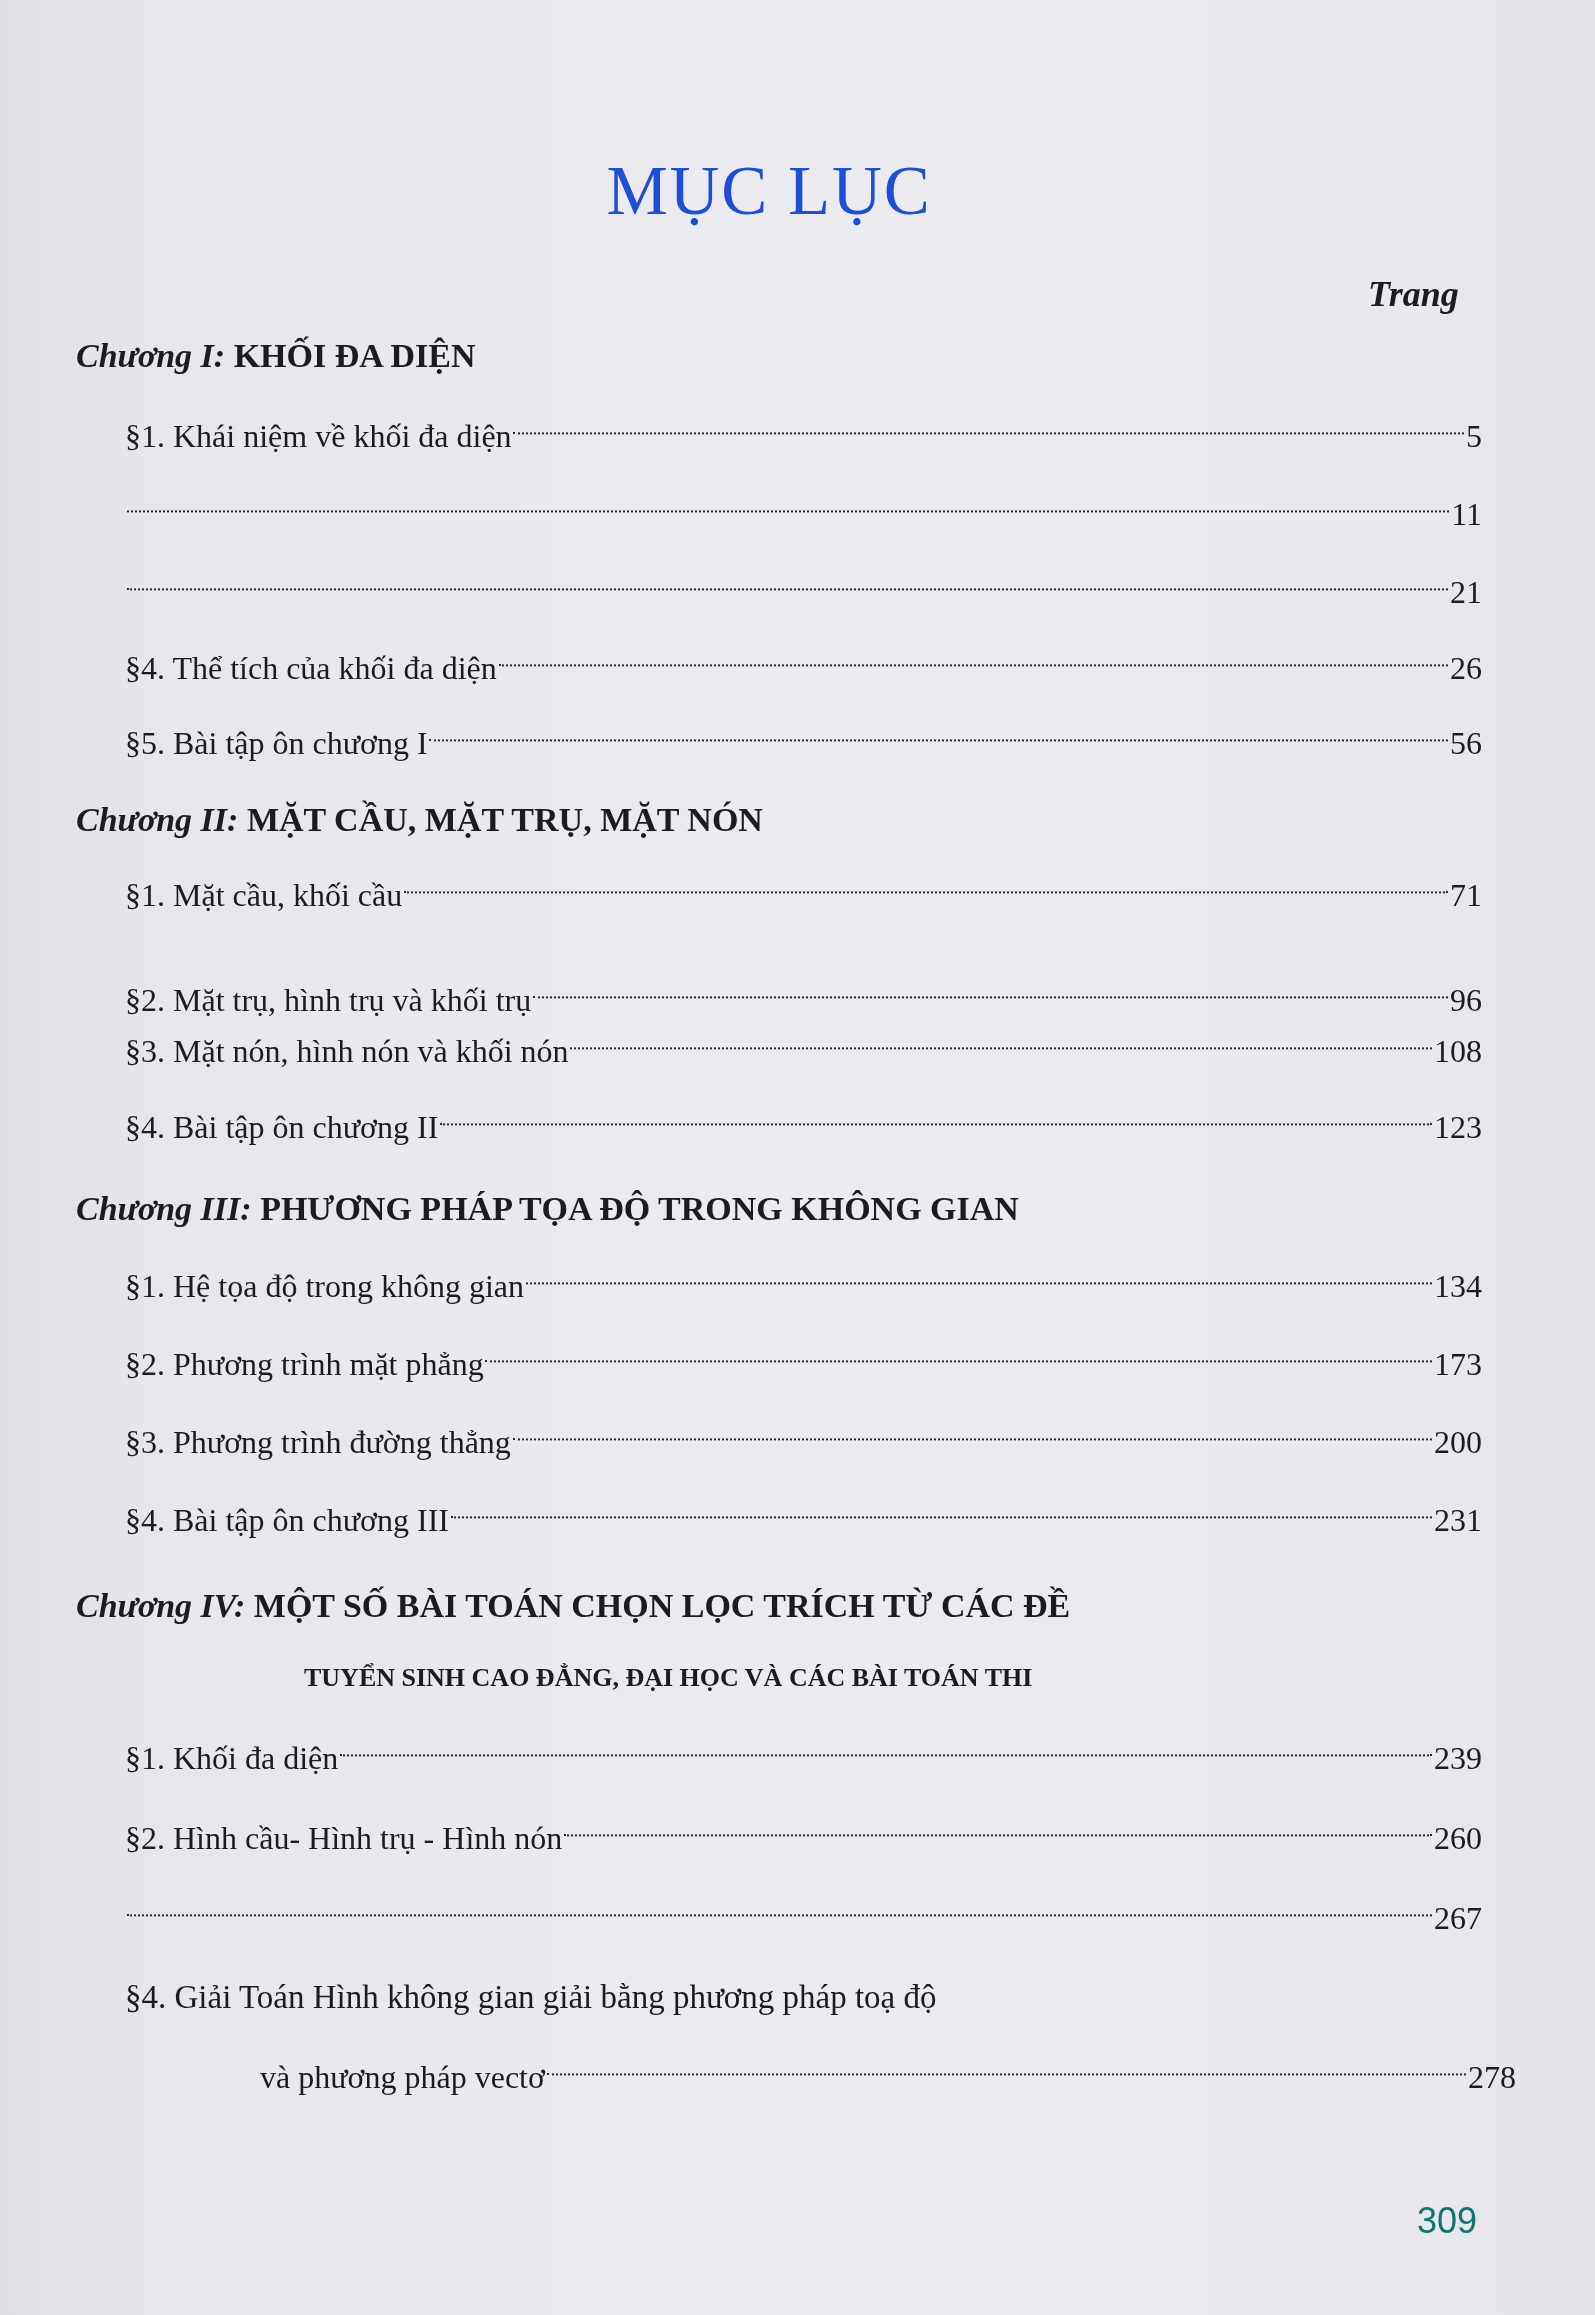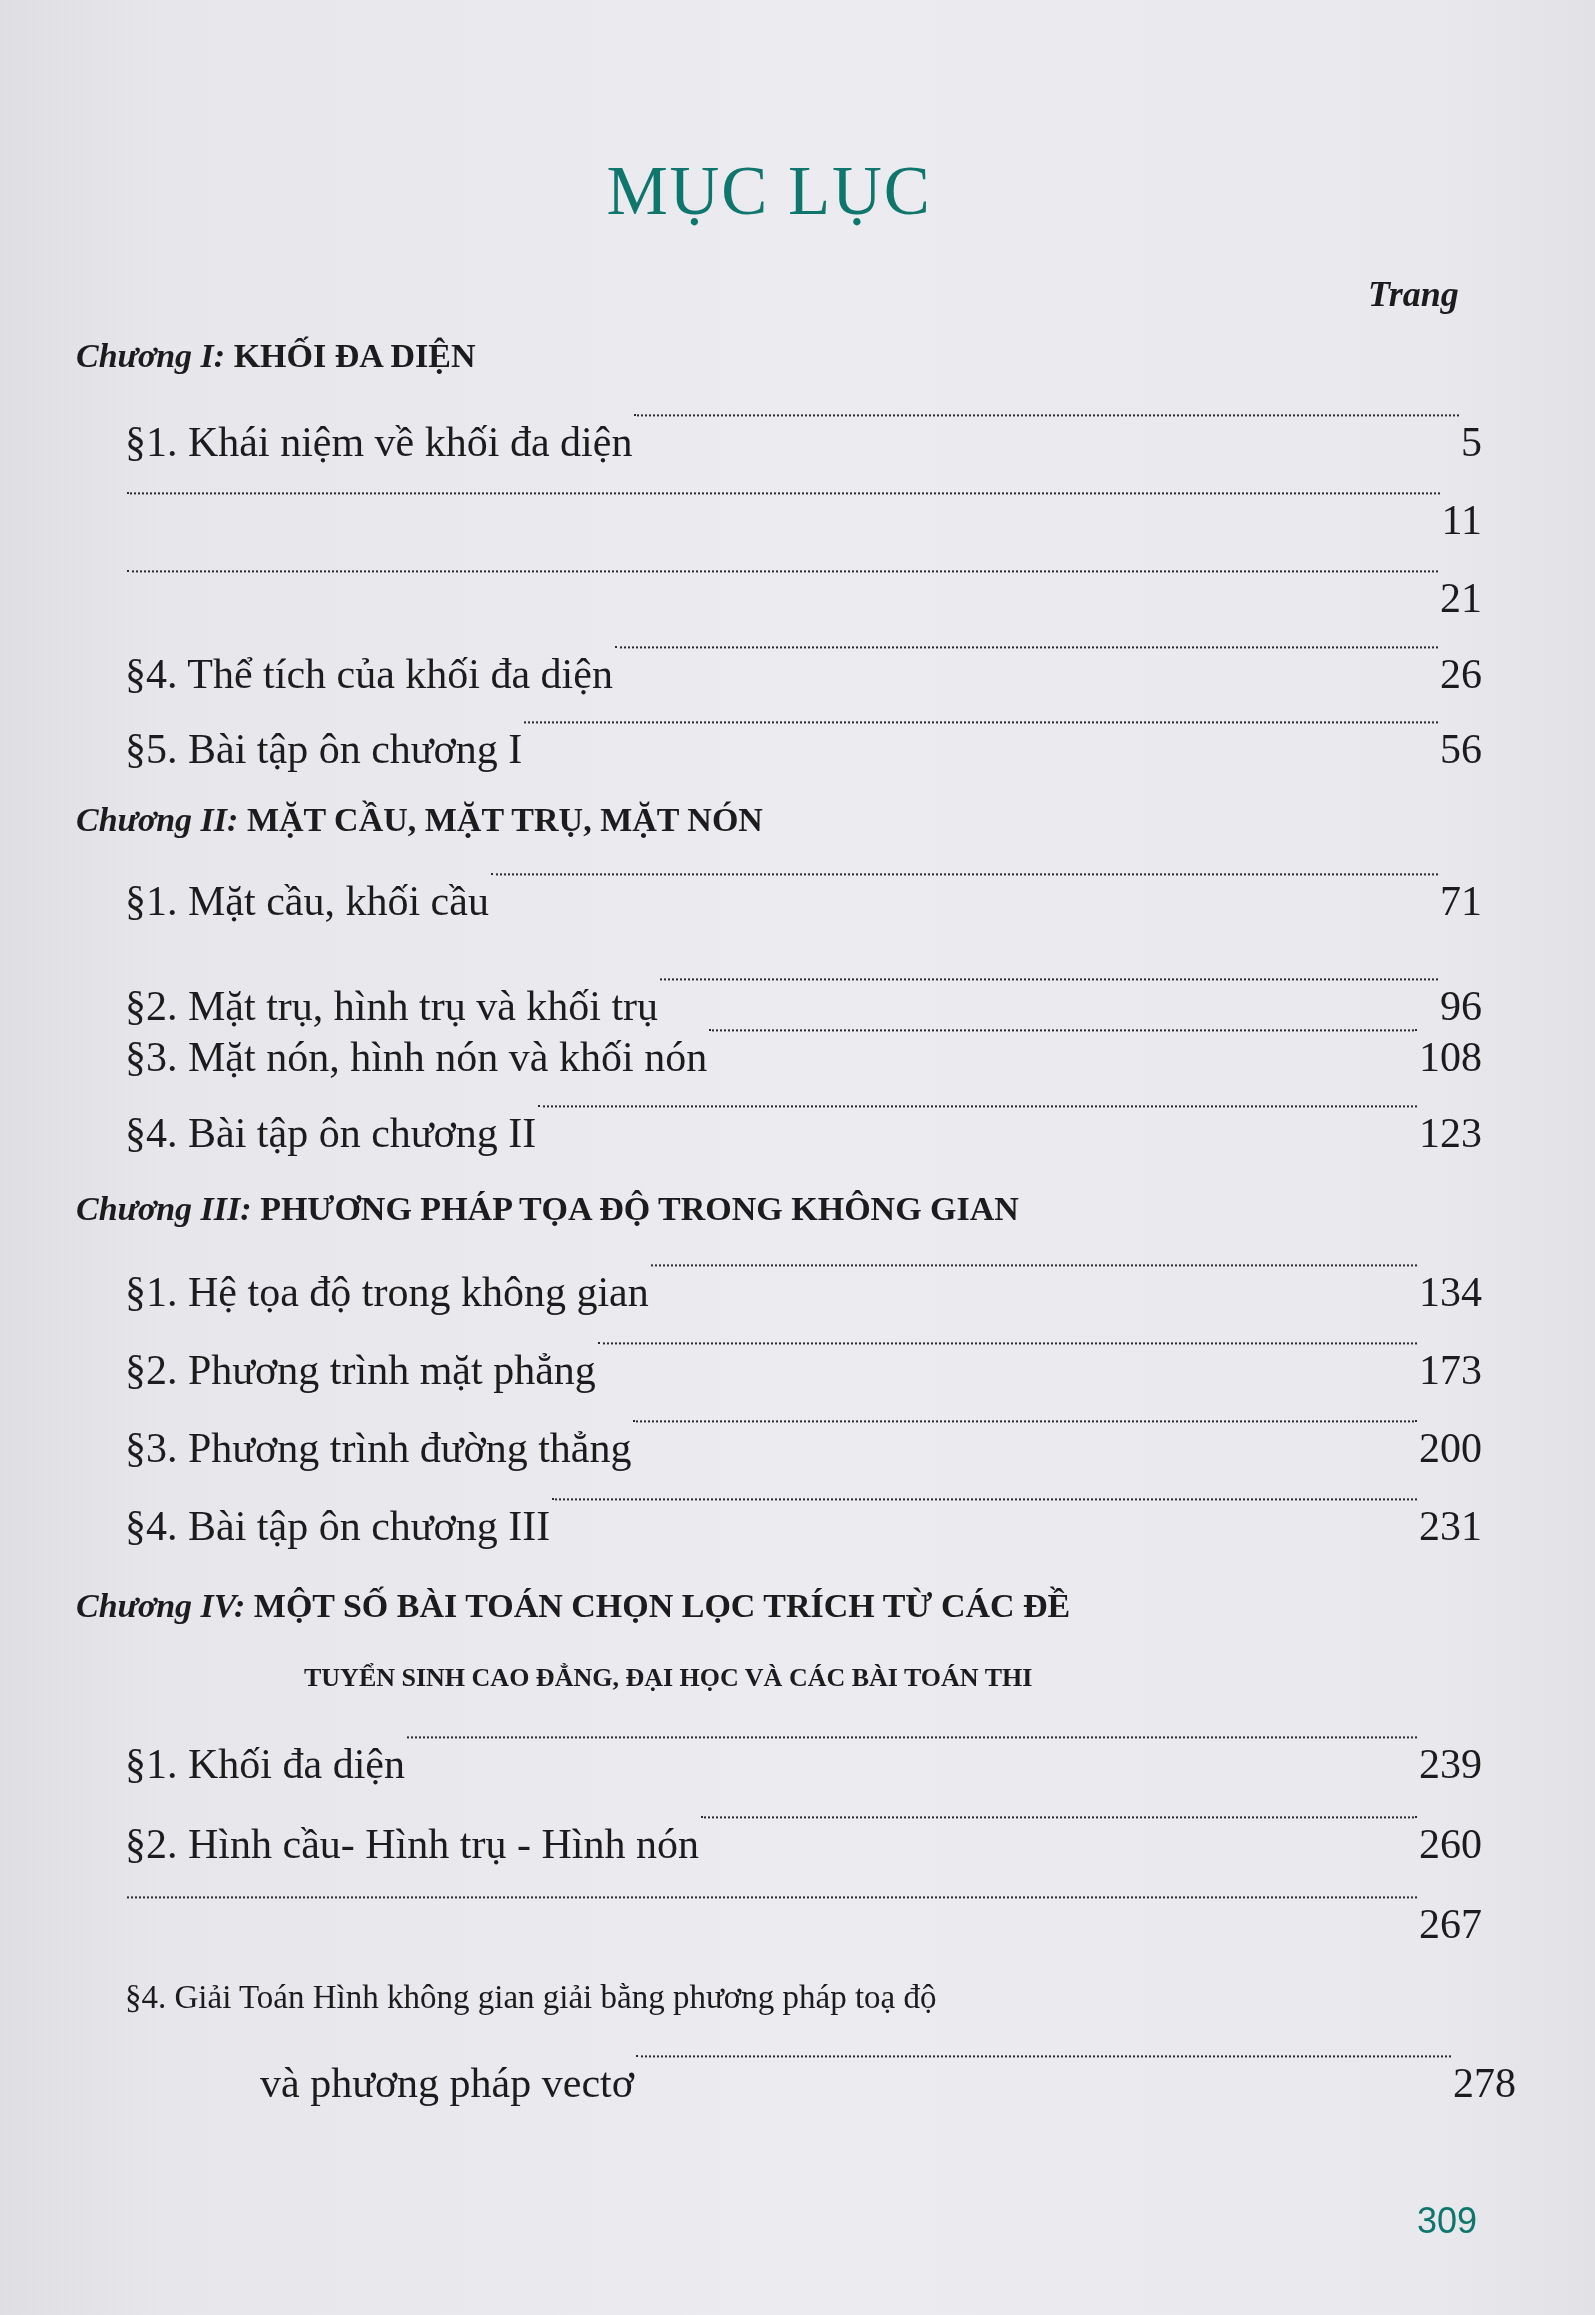--- a/index.html
+++ b/index.html
@@ -7,35 +7,35 @@
     width: 1596px; height: 2316px; overflow: hidden;
     background: linear-gradient(90deg, #dfdfe3 0%, #e7e7eb 10%, #ececf0 50%, #e9e9ed 90%, #e2e2e6 100%);
     position: relative;
     font-family: "Liberation Serif", "DejaVu Serif", serif;
     color: #1c1c1e;
   }
   .abs { position: absolute; white-space: nowrap; }
   .title {
     left: 0; width: 1538px; top: 152px; text-align: center;
     font-size: 69px; letter-spacing: 1.8px; font-weight: normal;
-    color: #0f766e;
+    color: #1d4ed8;
   }
   .trang {
     left: 1368px; top: 273px; font-size: 36px; font-style: italic; font-weight: bold;
   }
   .chapter {
     left: 76px; font-size: 34px; font-weight: bold;
   }
   .chapter .prefix { font-style: italic; }
   .chapter-cont {
     left: 304px; font-size: 26px; font-weight: bold;
   }
   .row {
-    left: 125px; width: 1357px; display: flex; align-items: flex-start;
-    font-size: 42px;
+    left: 125px; width: 1357px; display: flex; align-items: center;
+    font-size: 32px;
   }
   .row .label { flex: 0 0 auto; }
   .row .leader {
     flex: 1 1 auto; overflow: hidden; margin: 0 1.8px;
     border-bottom: 2.7px dotted #2a2a2c; height: 0; transform: translateY(-3.6px);
   }
   .row .page { flex: 0 0 auto; }
   .row-cont { left: 212px; width: 1256px; margin-left: 48px; }
   .row-nolead { left: 125px; font-size: 33px; }
   .pagenum {

